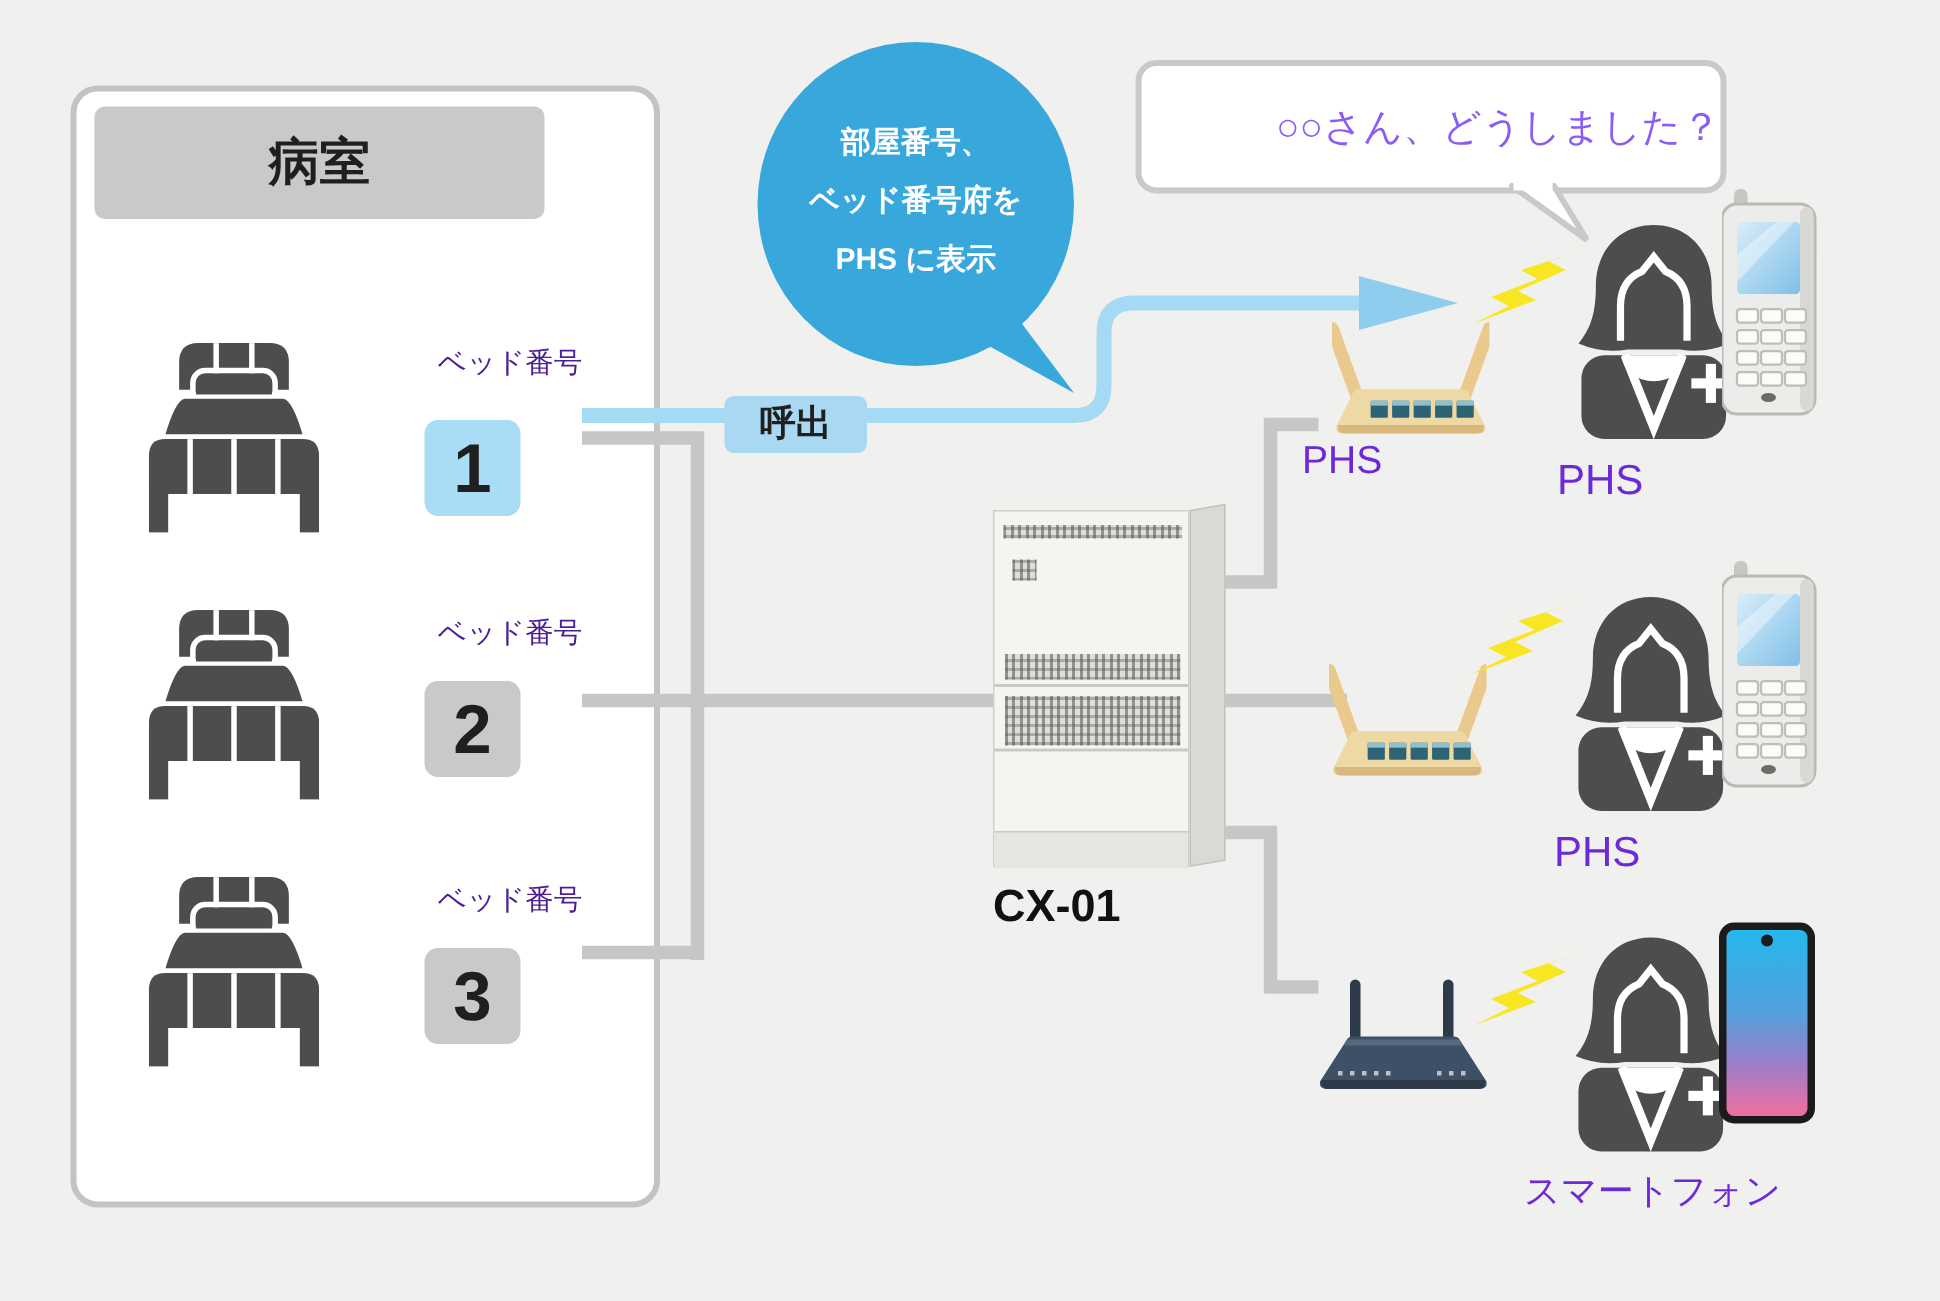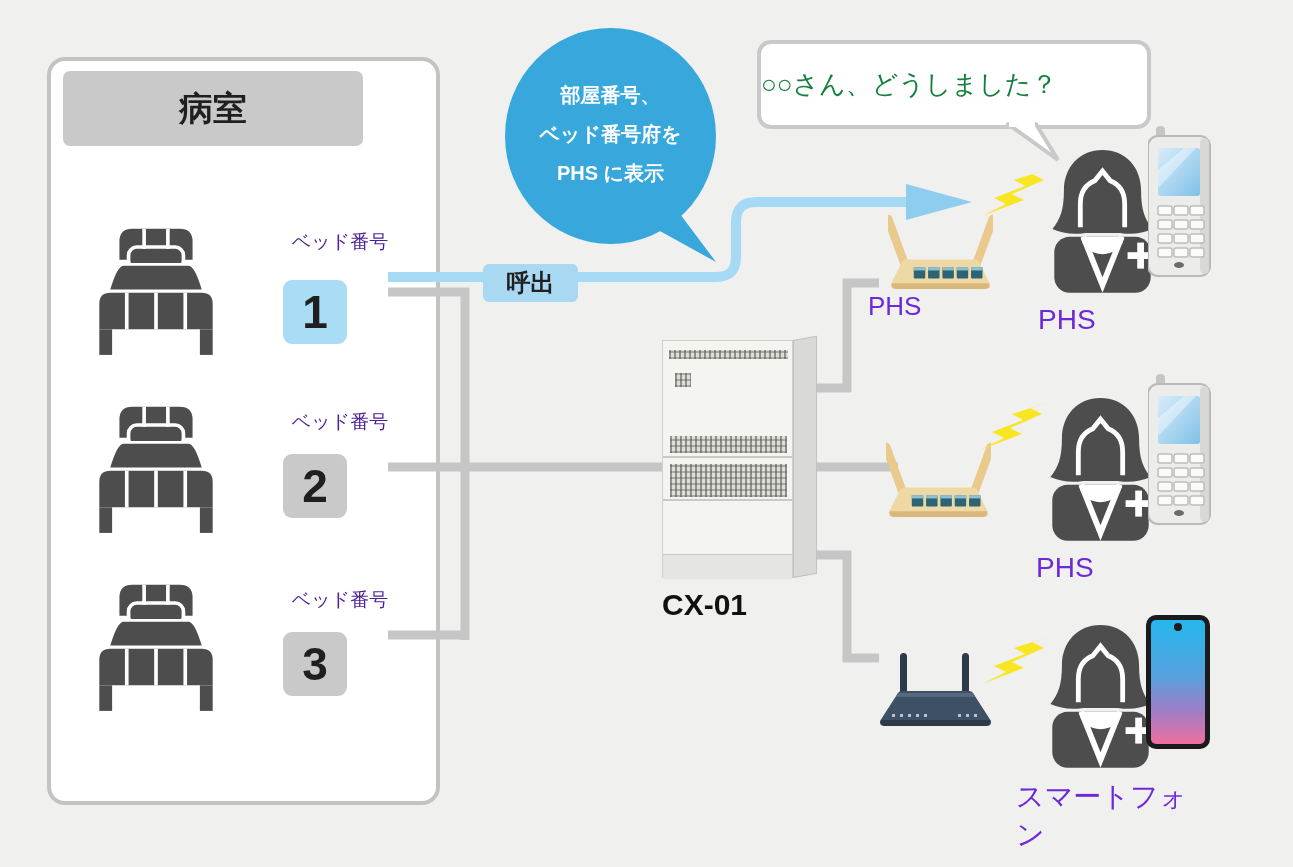--- a/index.html
+++ b/index.html
@@ -37,22 +37,22 @@
     padding-top:9px;box-sizing:border-box;z-index:6;
   }
   
   .bubble-blue{
     left:505px;top:28px;width:211px;height:216px;background:#38a8dc;border-radius:50%;
     text-align:center;color:#ffffff;font-weight:bold;font-size:20px;line-height:39px;
     padding-top:48px;box-sizing:border-box;z-index:7;
   }
   .bubble-white{
     left:757px;top:40px;width:394px;height:89px;box-sizing:border-box;background:#ffffff;
-    border:4px solid #c9c9c9;border-radius:14px;text-align:left;line-height:81px;
-    font-size:26px;color:#15803d;z-index:7;
+    border:4px solid #c9c9c9;border-radius:14px;text-align:right;line-height:81px;
+    font-size:26px;color:#8b5cf6;z-index:7;
   }
   
   .cx-front{
     left:662px;top:340px;width:131px;height:238px;background:#f4f4f1;
     border:1px solid #cfcfcb;box-sizing:border-box;z-index:5;
   }
   .cx-side{
     left:793px;top:340px;width:24px;height:238px;background:#d9d9d5;border:1px solid #c2c2be;
     box-sizing:border-box;transform:skewY(-10deg);transform-origin:left top;z-index:4;
   }
@@ -351,15 +351,15 @@
         <stop offset="0" stop-color="#25b7ec"></stop>
           <stop offset="0.45" stop-color="#55a0dd"></stop>
         <stop offset="0.72" stop-color="#9b7ec8"></stop>
           <stop offset="1" stop-color="#ef6fa0"></stop>
       </linearGradient>
     </defs>
     <rect x="0" y="0" width="64" height="134" rx="10" fill="#1b1b1d"></rect>
     <rect x="5" y="5" width="54" height="124" rx="5" fill="url(#sg)"></rect>
     <circle cx="32" cy="12" r="4" fill="#1b1b1d"></circle>
   </svg>
-  <div class="abs dev-label z5" style="left:1016px;top:778px;width:175px;font-size:28px;">スマートフォン</div>
+  <div class="abs dev-label z5" style="left:1016px;top:778px;width:175px;font-size:24px;">スマートフォン</div>
 
 </div>
 
 </body></html>

